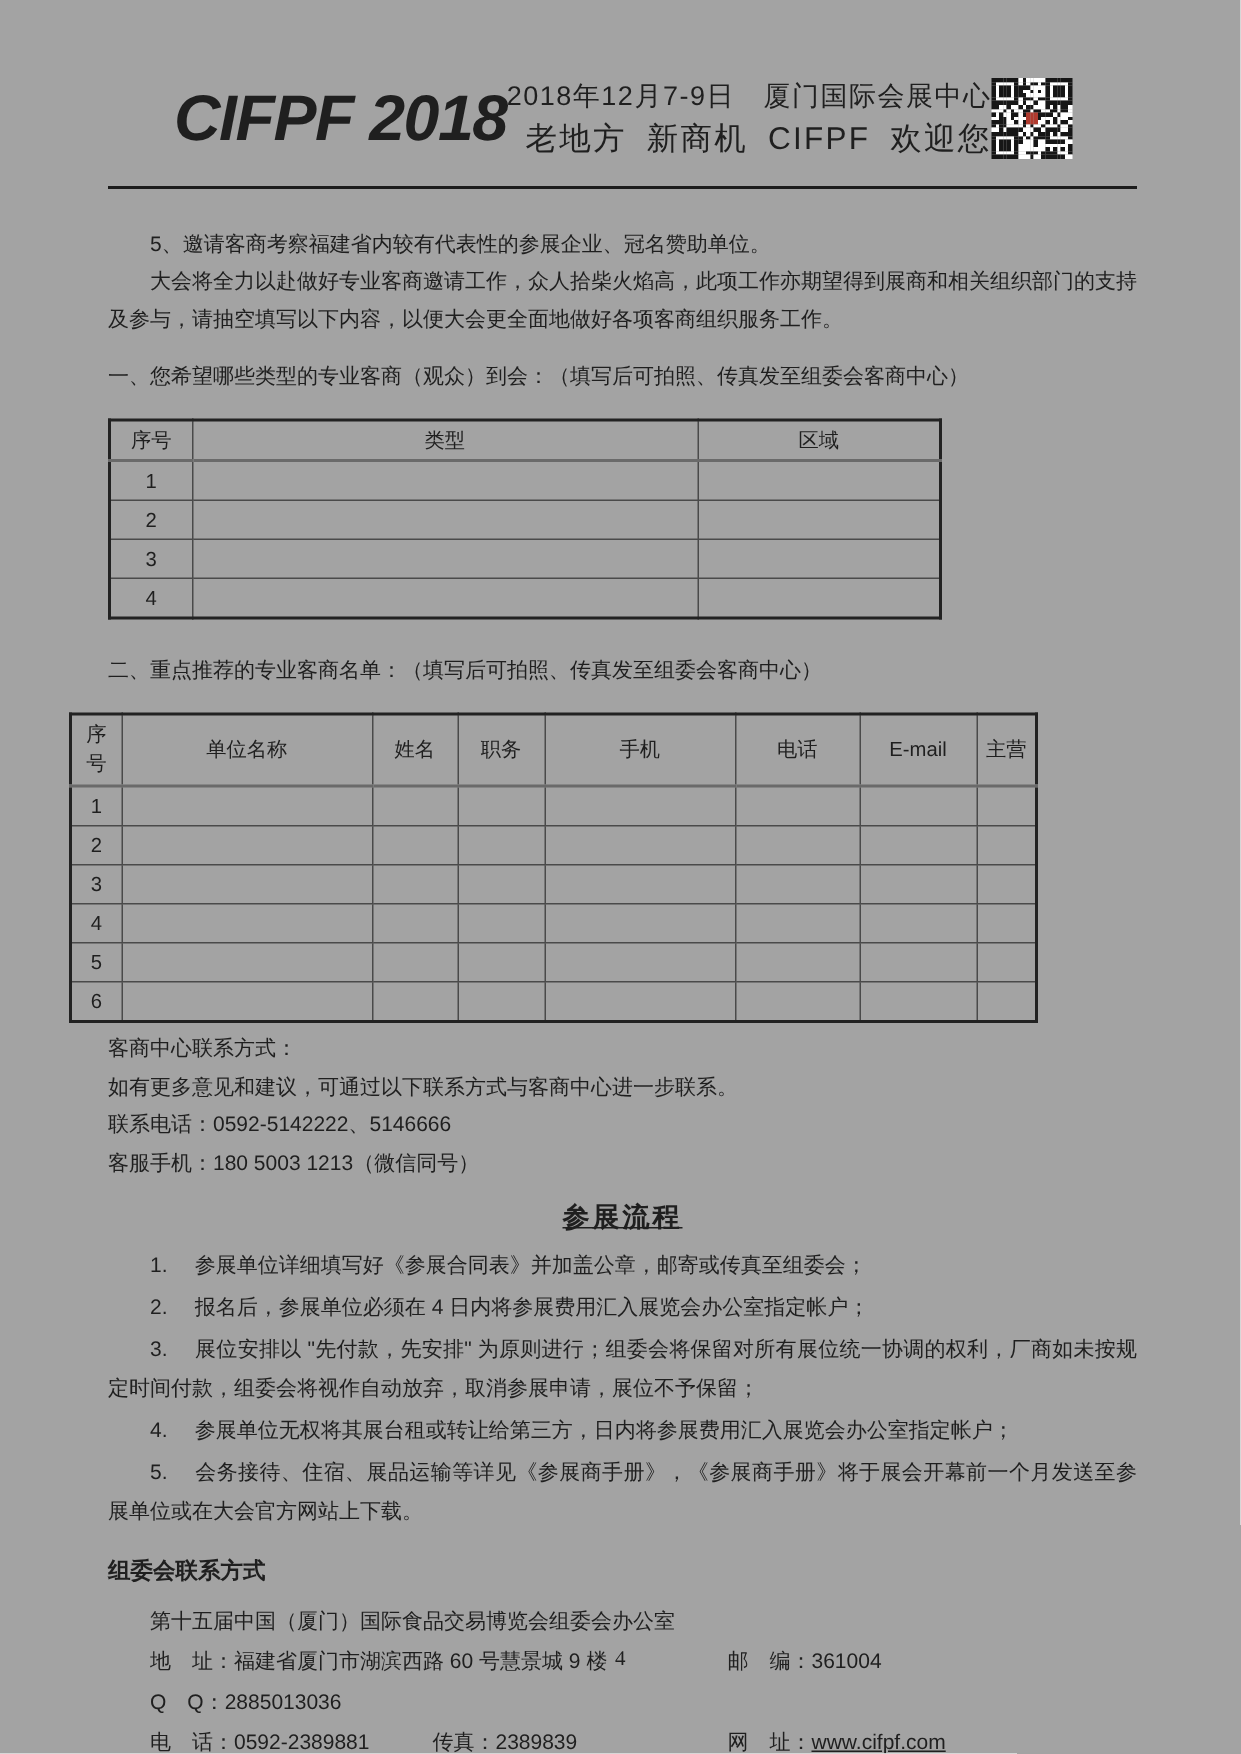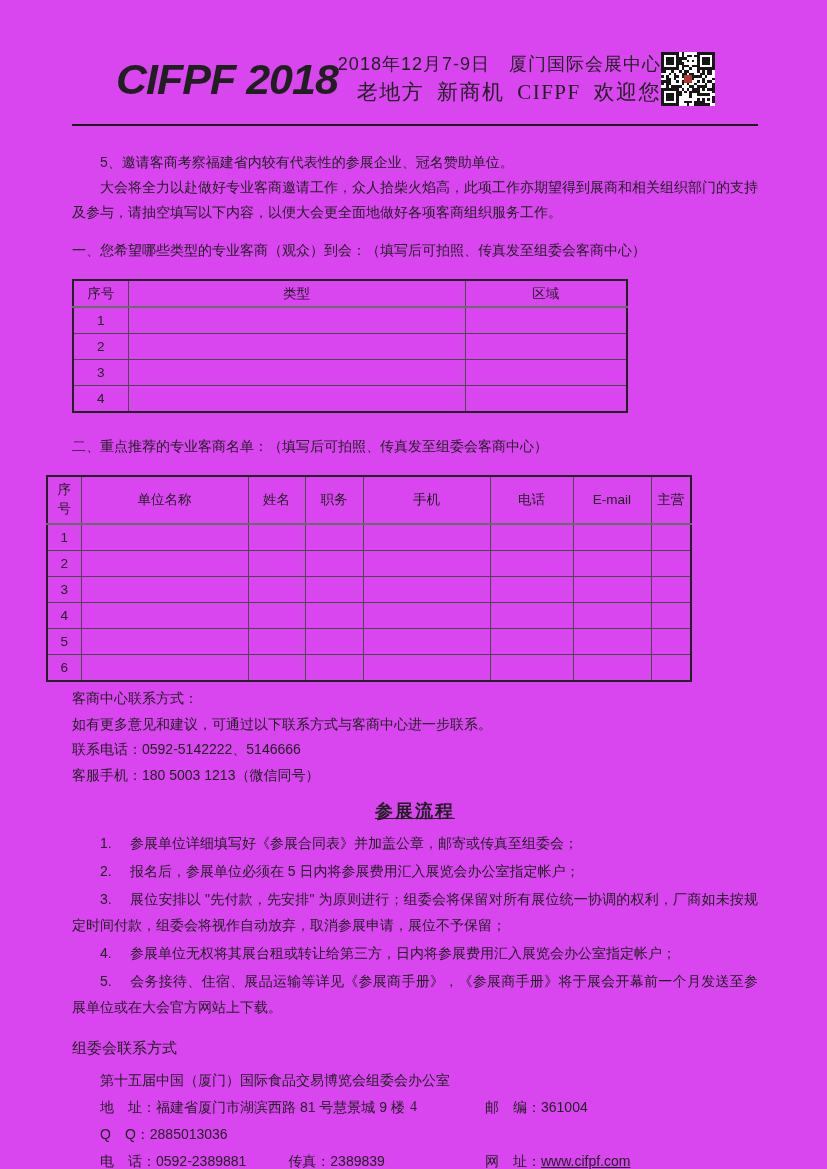--- a/index.html
+++ b/index.html
@@ -1,25 +1,25 @@
 <!DOCTYPE html>
 <html style="--ink: #1f1f1f; --qr_accent: #b03a2e;"><head>
 <meta charset="utf-8">
 <style>
   * { margin:0; padding:0; box-sizing:border-box; }
   html,body { background:#ffffff; }
   body { font-family:"Liberation Sans","DejaVu Sans",sans-serif; color:var(--ink,#1f1f1f); }
-  .page { position:relative; width:827px; height:1169px; margin:0 auto; background:#d946ef; overflow:hidden; }
+  .page { position:relative; width:827px; height:1169px; margin:0 auto; background:#a3a3a3; overflow:hidden; }
 
   
   .hdr { display:flex; align-items:center; justify-content:space-between; padding:50px 112px 0 116px; height:108px; }
   .logo { font-size:43px; font-weight:800; font-style:italic; letter-spacing:-1px; white-space:nowrap; }
   .hdr-mid { text-align:right; }
   .hdr-line1 { font-size:18px; letter-spacing:1px; white-space:nowrap; }
-  .hdr-line2 { font-size:21px; font-weight:500; letter-spacing:1.5px; word-spacing:6px; white-space:nowrap; margin-top:2px;font-family:Liberation Serif, serif; }
+  .hdr-line2 { font-size:21px; font-weight:500; letter-spacing:1.5px; word-spacing:6px; white-space:nowrap; margin-top:2px; }
   .qr { display:grid; grid-template-columns:repeat(21,1fr); grid-template-rows:repeat(21,1fr); width:54px; height:54px; flex:0 0 auto; }
   .q { background:#fff; } .q.d { background:#161616; } .q.r { background:var(--qr_accent,#b03a2e); }
 
   .rule { border-top:2.5px solid #1c1c1c; margin:16px 69px 0 72px; }
 
   .content { padding:24px 69px 0 72px; font-size:14px; line-height:25px; }
   p.indent { text-indent:2em; }
   .just { text-align:justify; }
 
   .sec-title { margin-top:13px; }
@@ -33,21 +33,21 @@
   .t1 td { height:23px; }
   .t2 th { height:48px; border-bottom:2px solid #6a6a6a; line-height:1.4; }
   .t2 td { height:23px; }
 
   .contact { margin-top:4px; line-height:25.5px; }
 
   .proc-title { margin:11px 0 6px; font-size:18px; font-weight:700; text-align:center; letter-spacing:2px;text-decoration:underline; }
   p.li { text-indent:2em; margin-bottom:2px; line-height:26px; }
   p.li .num { margin-right:1.3em; }
 
-  .cmt-title { margin:15px 0 7px; font-size:15px; font-weight:400; }
+  .cmt-title { margin:15px 0 7px; font-size:15px; font-weight:700; }
   .office { margin-left:28px; line-height:27px; }
   .crow { display:flex; margin-left:28px; line-height:27px; }
   .cl { width:385px; flex:0 0 auto; }
   .cr { flex:1; }
   .url { color:inherit; text-decoration:underline; cursor:pointer; }
 
   .pageno { position:absolute; left:0; right:0; bottom:54px; text-align:center; font-size:14px; font-family:"Liberation Serif","DejaVu Serif",serif; }
 </style>
 </head>
 <body>
@@ -641,30 +641,30 @@
     <div class="contact">
       <p>客商中心联系方式：</p>
       <p>如有更多意见和建议，可通过以下联系方式与客商中心进一步联系。</p>
       <p>联系电话：0592-5142222、5146666</p>
       <p>客服手机：180 5003 1213（微信同号）</p>
     </div>
 
     <h2 class="proc-title">参展流程</h2>
 
     <p class="li just"><span class="num">1.</span><span>参展单位详细填写好《参展合同表》并加盖公章，邮寄或传真至组委会；</span></p>
-    <p class="li just"><span class="num">2.</span><span>报名后，参展单位必须在 5 日内将参展费用汇入展览会办公室指定帐户；</span></p>
+    <p class="li just"><span class="num">2.</span><span>报名后，参展单位必须在 4 日内将参展费用汇入展览会办公室指定帐户；</span></p>
     <p class="li just"><span class="num">3.</span><span>展位安排以 "先付款，先安排" 为原则进行；组委会将保留对所有展位统一协调的权利，厂商如未按规定时间付款，组委会将视作自动放弃，取消参展申请，展位不予保留；</span></p>
     <p class="li just"><span class="num">4.</span><span>参展单位无权将其展台租或转让给第三方，日内将参展费用汇入展览会办公室指定帐户；</span></p>
     <p class="li just"><span class="num">5.</span><span>会务接待、住宿、展品运输等详见《参展商手册》，《参展商手册》将于展会开幕前一个月发送至参展单位或在大会官方网站上下载。</span></p>
 
     <h3 class="cmt-title">组委会联系方式</h3>
     <p class="office">第十五届中国（厦门）国际食品交易博览会组委会办公室</p>
 
     <div class="crow">
-      <span class="cl">地　址：福建省厦门市湖滨西路 81 号慧景城 9 楼</span>
+      <span class="cl">地　址：福建省厦门市湖滨西路 60 号慧景城 9 楼</span>
       <span class="cr">邮　编：361004</span>
     </div>
     <div class="crow">
       <span class="cr">Q　Q：2885013036</span>
     </div>
     <div class="crow">
       <span class="cl">电　话：0592-2389881　　　传真：2389839</span>
       <span class="cr"><span>网　址：</span><a class="url">www.cifpf.com</a></span>
     </div>
 

